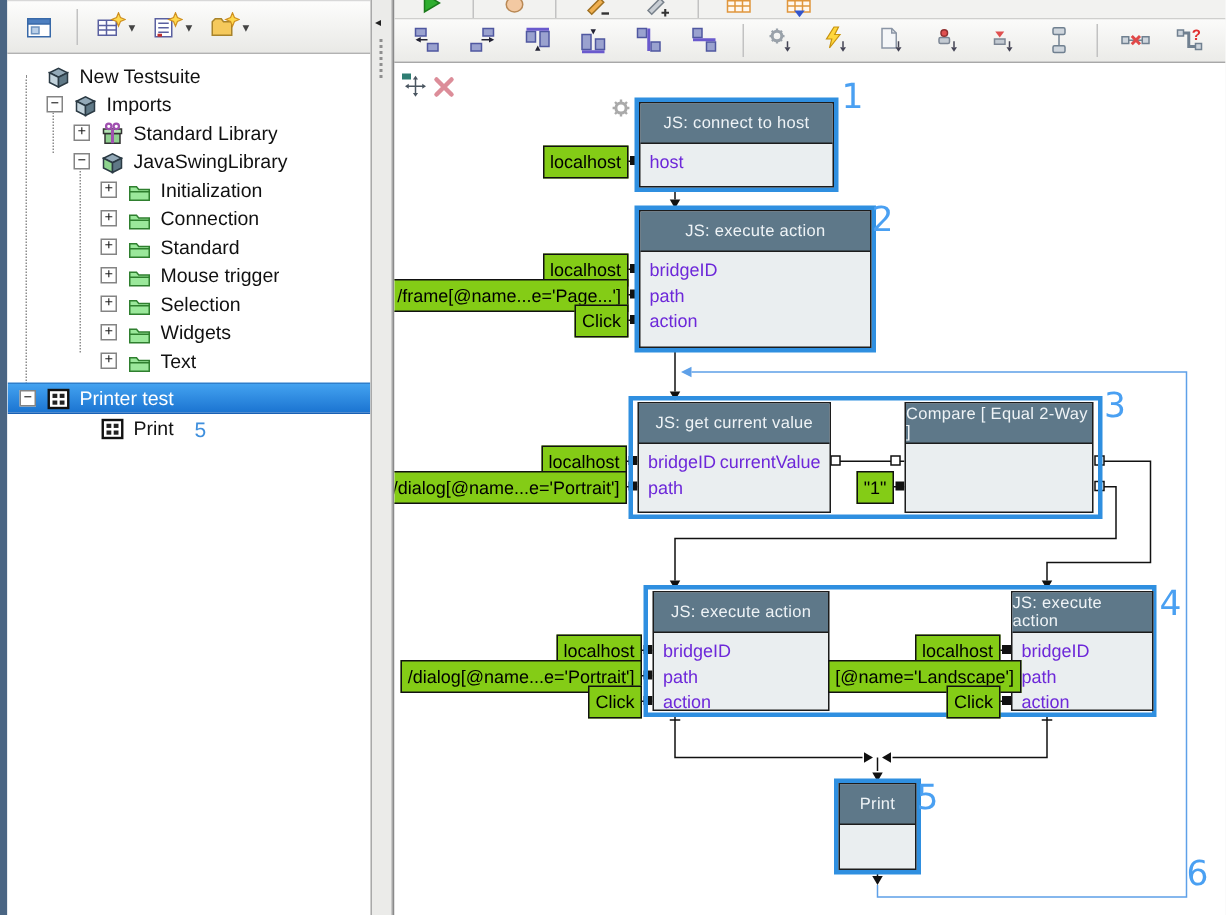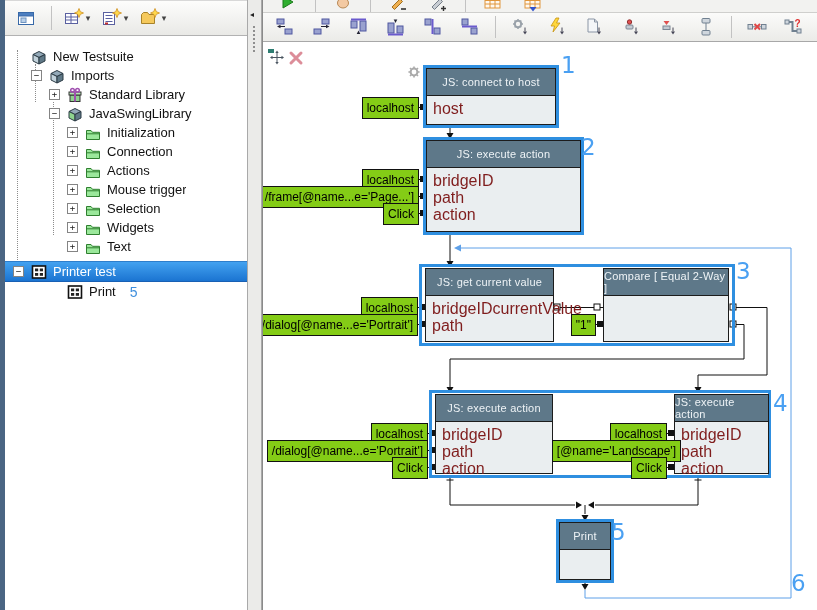--- a/index.html
+++ b/index.html
@@ -5,21 +5,21 @@
   html,body{margin:0;padding:0;}
   body{width:817px;height:610px;overflow:hidden;font-family:"Liberation Sans",sans-serif;background:#f0f0ee;}
   .app{display:flex;width:817px;height:610px;}
   .win-edge{width:5px;background:linear-gradient(90deg,#3d5b78,#5d7democ 100%);background:#4a6583;flex:0 0 5px;}
   
   .left-panel{width:242px;flex:0 0 242px;background:#fff;display:flex;flex-direction:column;border-top:1px solid #d8d8d8;}
   .lp-toolbar{height:34px;background:linear-gradient(#fdfdfc,#e9e9e6);border-bottom:1px solid #b2b2b2;display:flex;align-items:center;padding:0 4px;gap:4px;flex:0 0 34px;}
   .tbtn{height:26px;min-width:28px;border:1px solid transparent;border-radius:3px;display:flex;align-items:center;justify-content:center;padding:0 2px;background:transparent;}
   .tsep{width:1px;height:24px;background:#c2c2c2;margin:0 4px;flex:0 0 1px;}
   .caret{font-size:9px;color:#444;margin-left:2px;}
-  .tree{position:relative;flex:1;overflow:hidden;background:#fff;padding-top:11px;}
+  .tree{position:relative;flex:1;overflow:hidden;background:#fff;padding-top:5px;}
   .guide{position:absolute;width:0;border-left:1px dotted #8c8c8c;}
   .trow{position:relative;height:19px;display:flex;align-items:center;font-size:13px;color:#111;white-space:nowrap;}
   .trow.selected{margin-top:5px;background:linear-gradient(#43a2f0,#1b74d1);color:#fff;border-top:1px solid #2e7ecb;border-bottom:1px solid #1860b4;}
   .expander{width:11px;height:11px;flex:0 0 11px;background:#fff;border:1px solid #848484;font-size:9px;line-height:9px;text-align:center;color:#222;margin-right:7px;box-sizing:border-box;font-family:"DejaVu Sans Mono",monospace;}
   .ticon{width:16px;height:16px;flex:0 0 16px;margin-right:6px;}
   .tlabel{overflow:hidden;}
   .badge{color:#3f8fdd;font-size:14px;margin-left:14px;}
   
   .splitter{width:13px;flex:0 0 13px;background:#ebebe9;border-left:1px solid #a9a9a9;border-right:1px solid #a9a9a9;position:relative;}
   .split-arrow{position:absolute;top:10px;left:2px;font-size:8px;color:#222;}
@@ -31,21 +31,21 @@
   .rp-row2{height:28px;flex:0 0 28px;background:linear-gradient(#fbfbfa,#ebebe8);border-bottom:1px solid #a8a8a8;display:flex;align-items:center;padding-left:6px;gap:5px;}
   .rp-row2 .tbtn{height:24px;min-width:26px;}
   .canvas{position:relative;flex:1;background:#fff;overflow:hidden;}
   .edges{position:absolute;left:0;top:0;}
   
   .group{position:absolute;border:3px solid #2f8fe0;box-sizing:border-box;}
   .node{position:absolute;background:#eaeef0;border:1px solid #1c1c1c;box-sizing:border-box;}
   .node.sel{box-shadow:0 0 0 3px #2f8fe0;text-align:center;}
   .nh{height:26px;background:#5e7889;border-bottom:1px solid #1c1c1c;color:#eef3f6;font-size:11px;display:flex;align-items:center;justify-content:center;letter-spacing:.2px;}
   .nb{padding-top:4px;}
-  .prow{height:17px;line-height:17px;font-size:16px;color:#7f1d1d;padding:0 6px;display:flex;justify-content:space-between;}
+  .prow{height:17px;line-height:17px;font-size:12px;color:#6d28d9;padding:0 6px;display:flex;justify-content:space-between;}
   .lbox{position:absolute;background:#84cc16;border:1px solid #111;font-size:12px;line-height:18px;height:18px;padding:1px 4px;white-space:nowrap;color:#000;}
   .num{position:absolute;color:#4aa0f2;font-size:23px;font-family:"DejaVu Sans",sans-serif;}
   .cicon{position:absolute;}
 </style>
 </head>
 <body>
 
 <div class="app">
   <div class="win-edge"></div>
 
@@ -140,21 +140,21 @@
               <path d="M1.5 8.8 h13" stroke="#2f7f2f" fill="none"></path>
             </svg></span>
           <span class="tlabel">Connection</span>
         </div>
         <div class="trow" style="padding-left: 62px;">
           <span class="expander">+</span>
           <span class="ticon"><svg width="16" height="16" viewBox="0 0 16 16">
               <path d="M1.5 5.5 h4.5 l1.5 1.8 h7 v7.2 h-13 z" fill="#9be89b" stroke="#2f7f2f"></path>
               <path d="M1.5 8.8 h13" stroke="#2f7f2f" fill="none"></path>
             </svg></span>
-          <span class="tlabel">Actions</span>
+          <span class="tlabel">Standard</span>
         </div>
         <div class="trow" style="padding-left: 62px;">
           <span class="expander">+</span>
           <span class="ticon"><svg width="16" height="16" viewBox="0 0 16 16">
               <path d="M1.5 5.5 h4.5 l1.5 1.8 h7 v7.2 h-13 z" fill="#9be89b" stroke="#2f7f2f"></path>
               <path d="M1.5 8.8 h13" stroke="#2f7f2f" fill="none"></path>
             </svg></span>
           <span class="tlabel">Mouse trigger</span>
         </div>
         <div class="trow" style="padding-left: 62px;">

